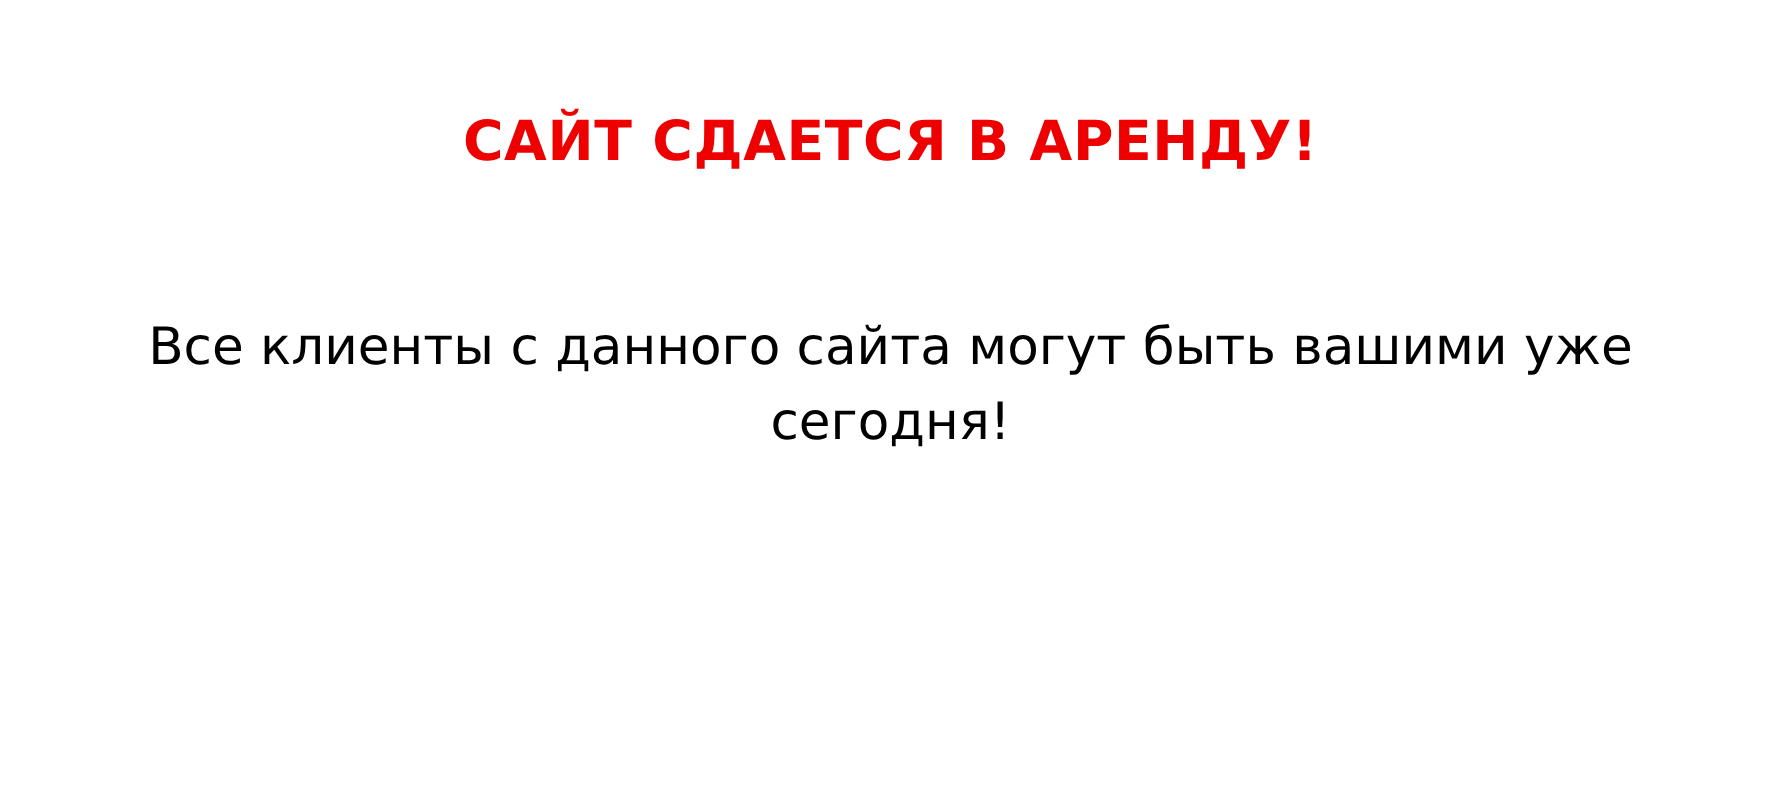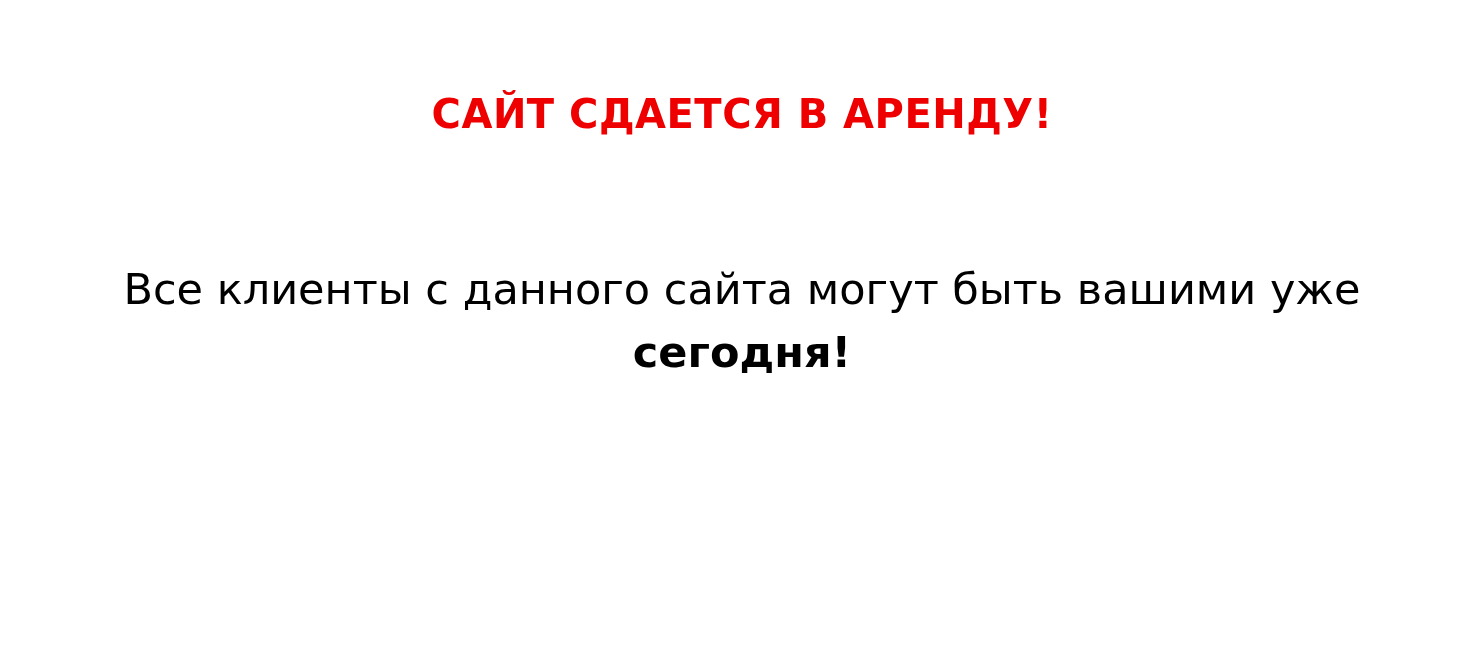--- a/index.html
+++ b/index.html
@@ -22,21 +22,21 @@
     box-sizing: border-box;
   }
   .headline {
     position: absolute;
     top: 92px;
     left: 0;
     width: 1484px;
     text-align: center;
     color: #ee0000;
     font-weight: bold;
-    font-size: 40px;
+    font-size: 46px;
     letter-spacing: 0.5px;
     line-height: 1.1;
     white-space: nowrap;
   }
   .body-block {
     position: absolute;
     top: 258px;
     left: 0;
     width: 1484px;
     text-align: center;
@@ -48,21 +48,21 @@
     margin: 0;
   }
   .body-line-1 {
     padding: 0 40px;
   }
   .body-line-3 {
     padding: 0 2px;
     white-space: nowrap;
   }
   b {
-    font-weight: bold;
+    font-weight: normal;
   }
 </style>
 </head>
 <body>
 
 <div class="page">
 
   <div class="headline" style="color: rgb(238, 0, 0);">САЙТ СДАЕТСЯ В АРЕНДУ!</div>
 
   <div class="body-block">

